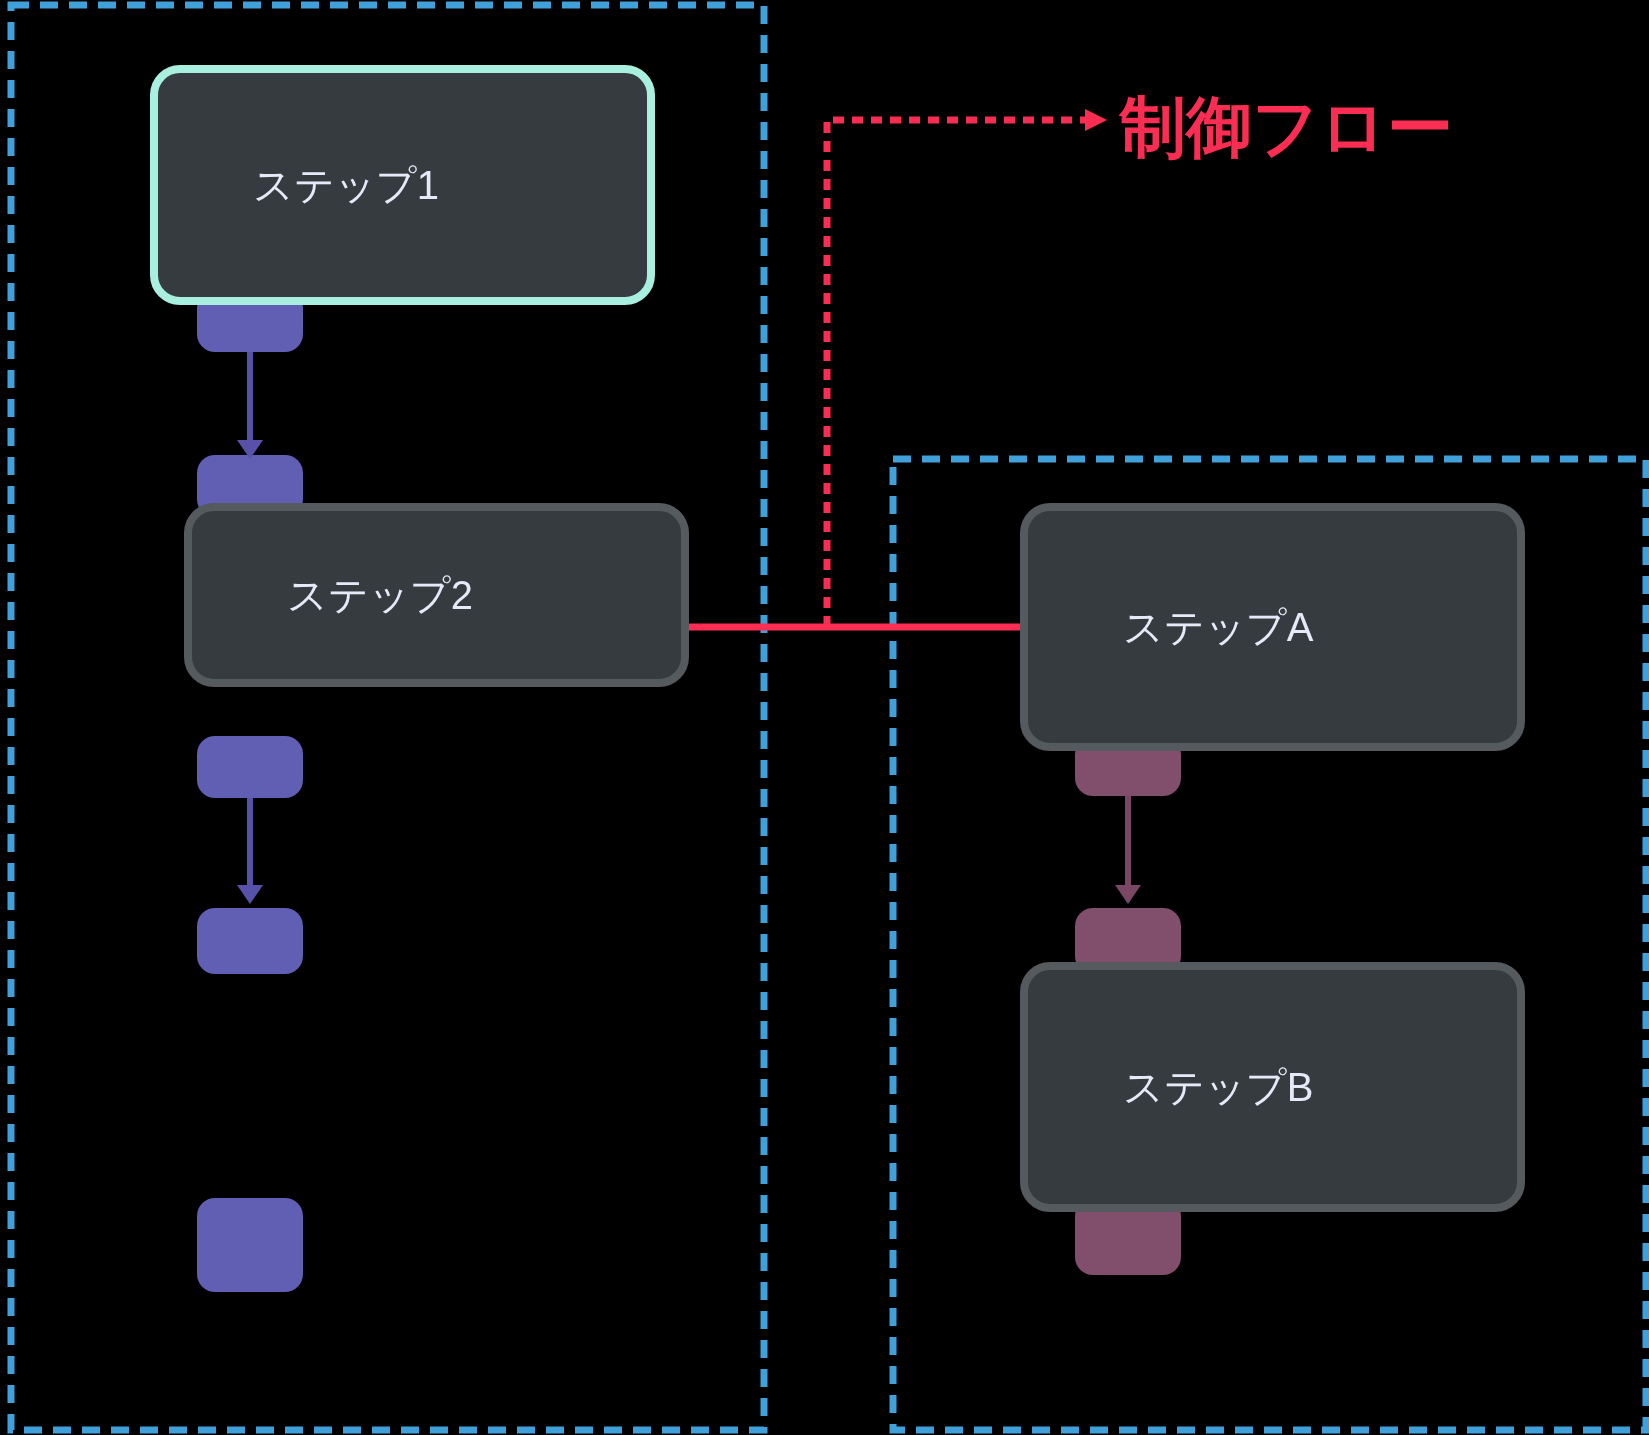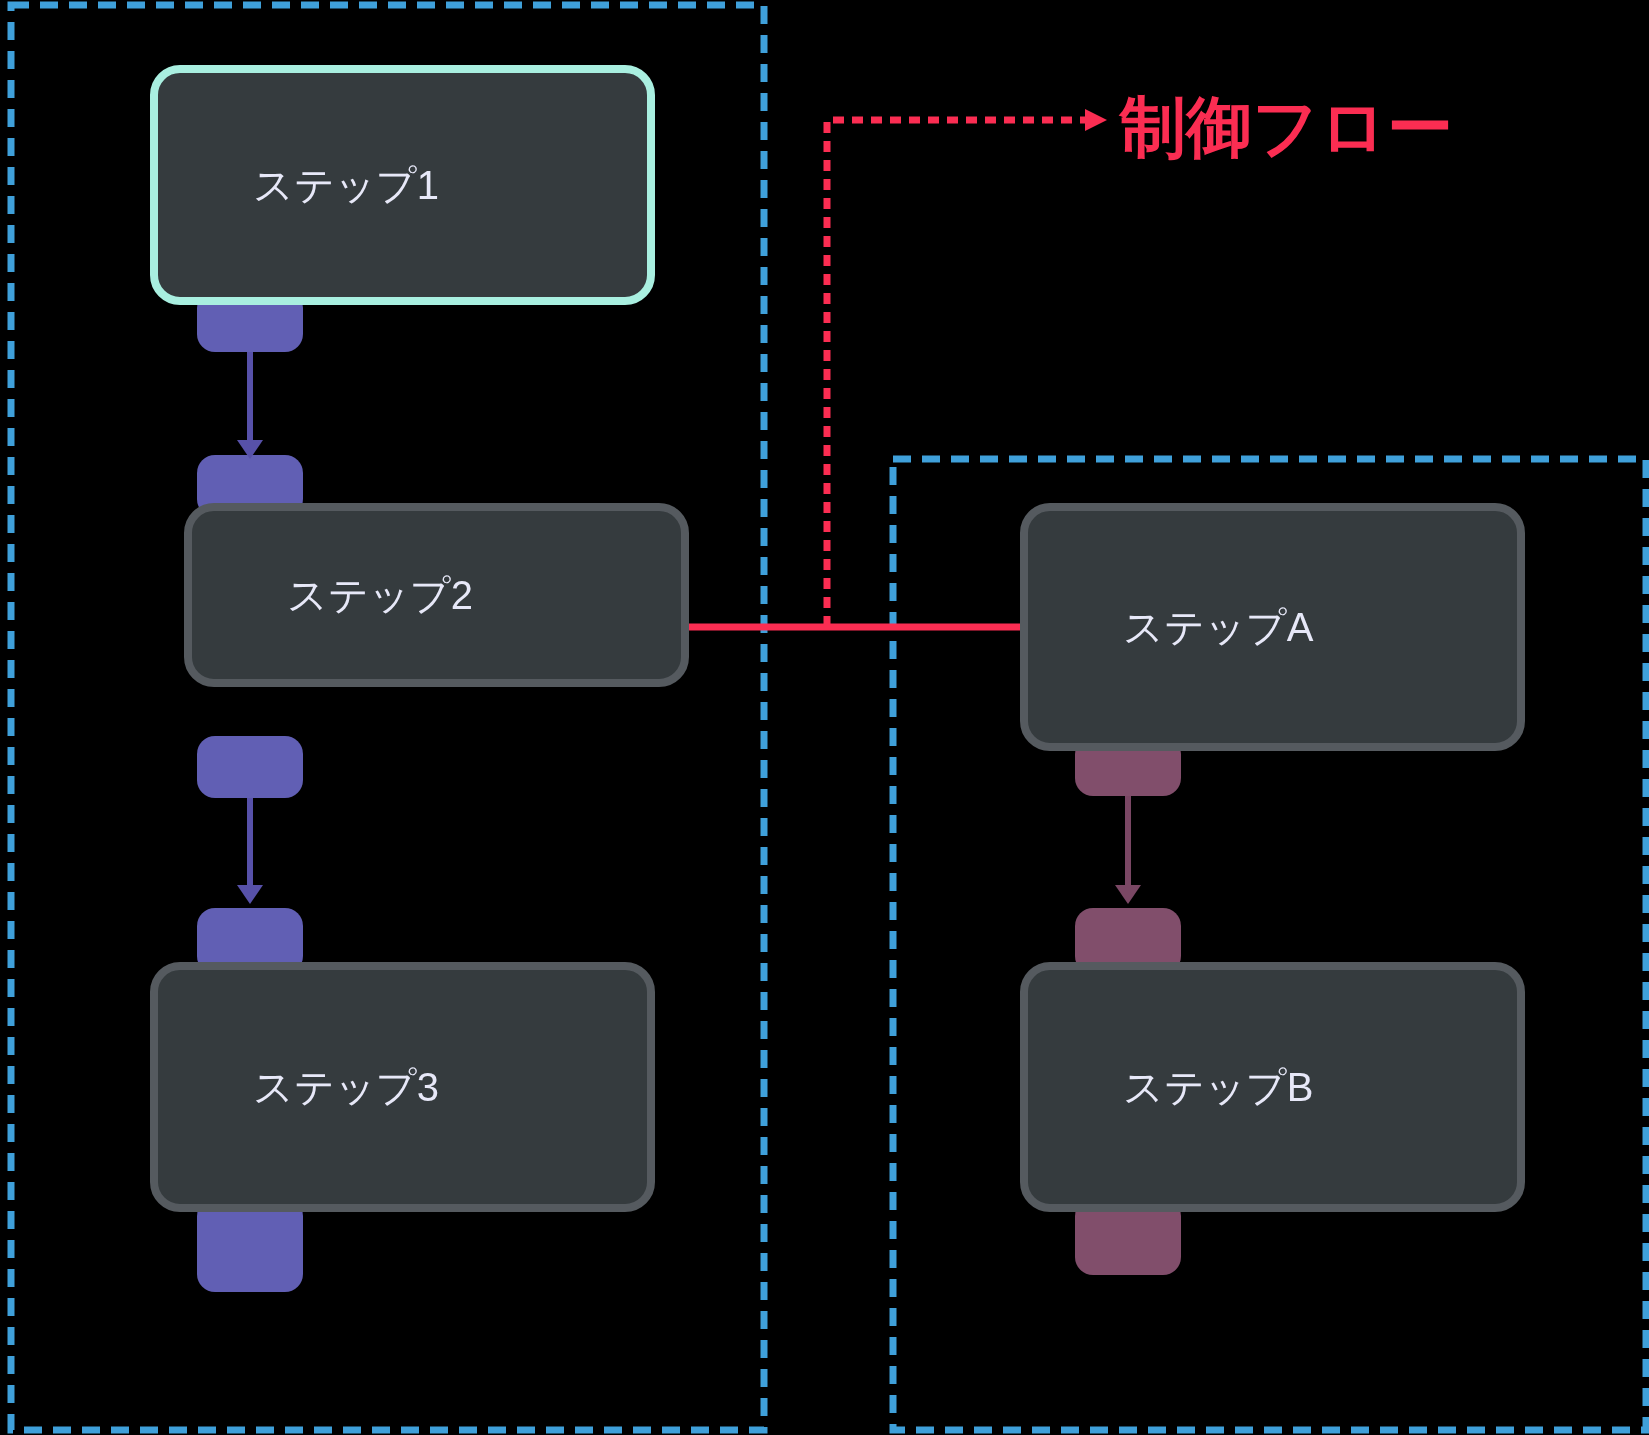--- a/index.html
+++ b/index.html
@@ -84,23 +84,20 @@
   </svg>
 
   <div class="node highlight" style="left:150px; top:65px; width:505px; height:240px;">
     <span>ステップ1</span>
   </div>
 
   <div class="node" style="left:150px; top:503px; width:505px; height:184px;margin-left:34px;">
     <span>ステップ2</span>
   </div>
 
-  <div class="node" style="left:150px; top:962px; width:505px; height:250px;">
-    <span>ステップ3</span>
-  </div>
 
   <div class="node" style="left:1020px; top:962px; width:505px; height:250px;">
     <span>ステップB</span>
   </div>
 
   <div class="node" style="left:1020px; top:503px; width:505px; height:248px;">
     <span>ステップA</span>
   </div>
 
   <div class="legend-label">制御フロー</div>

